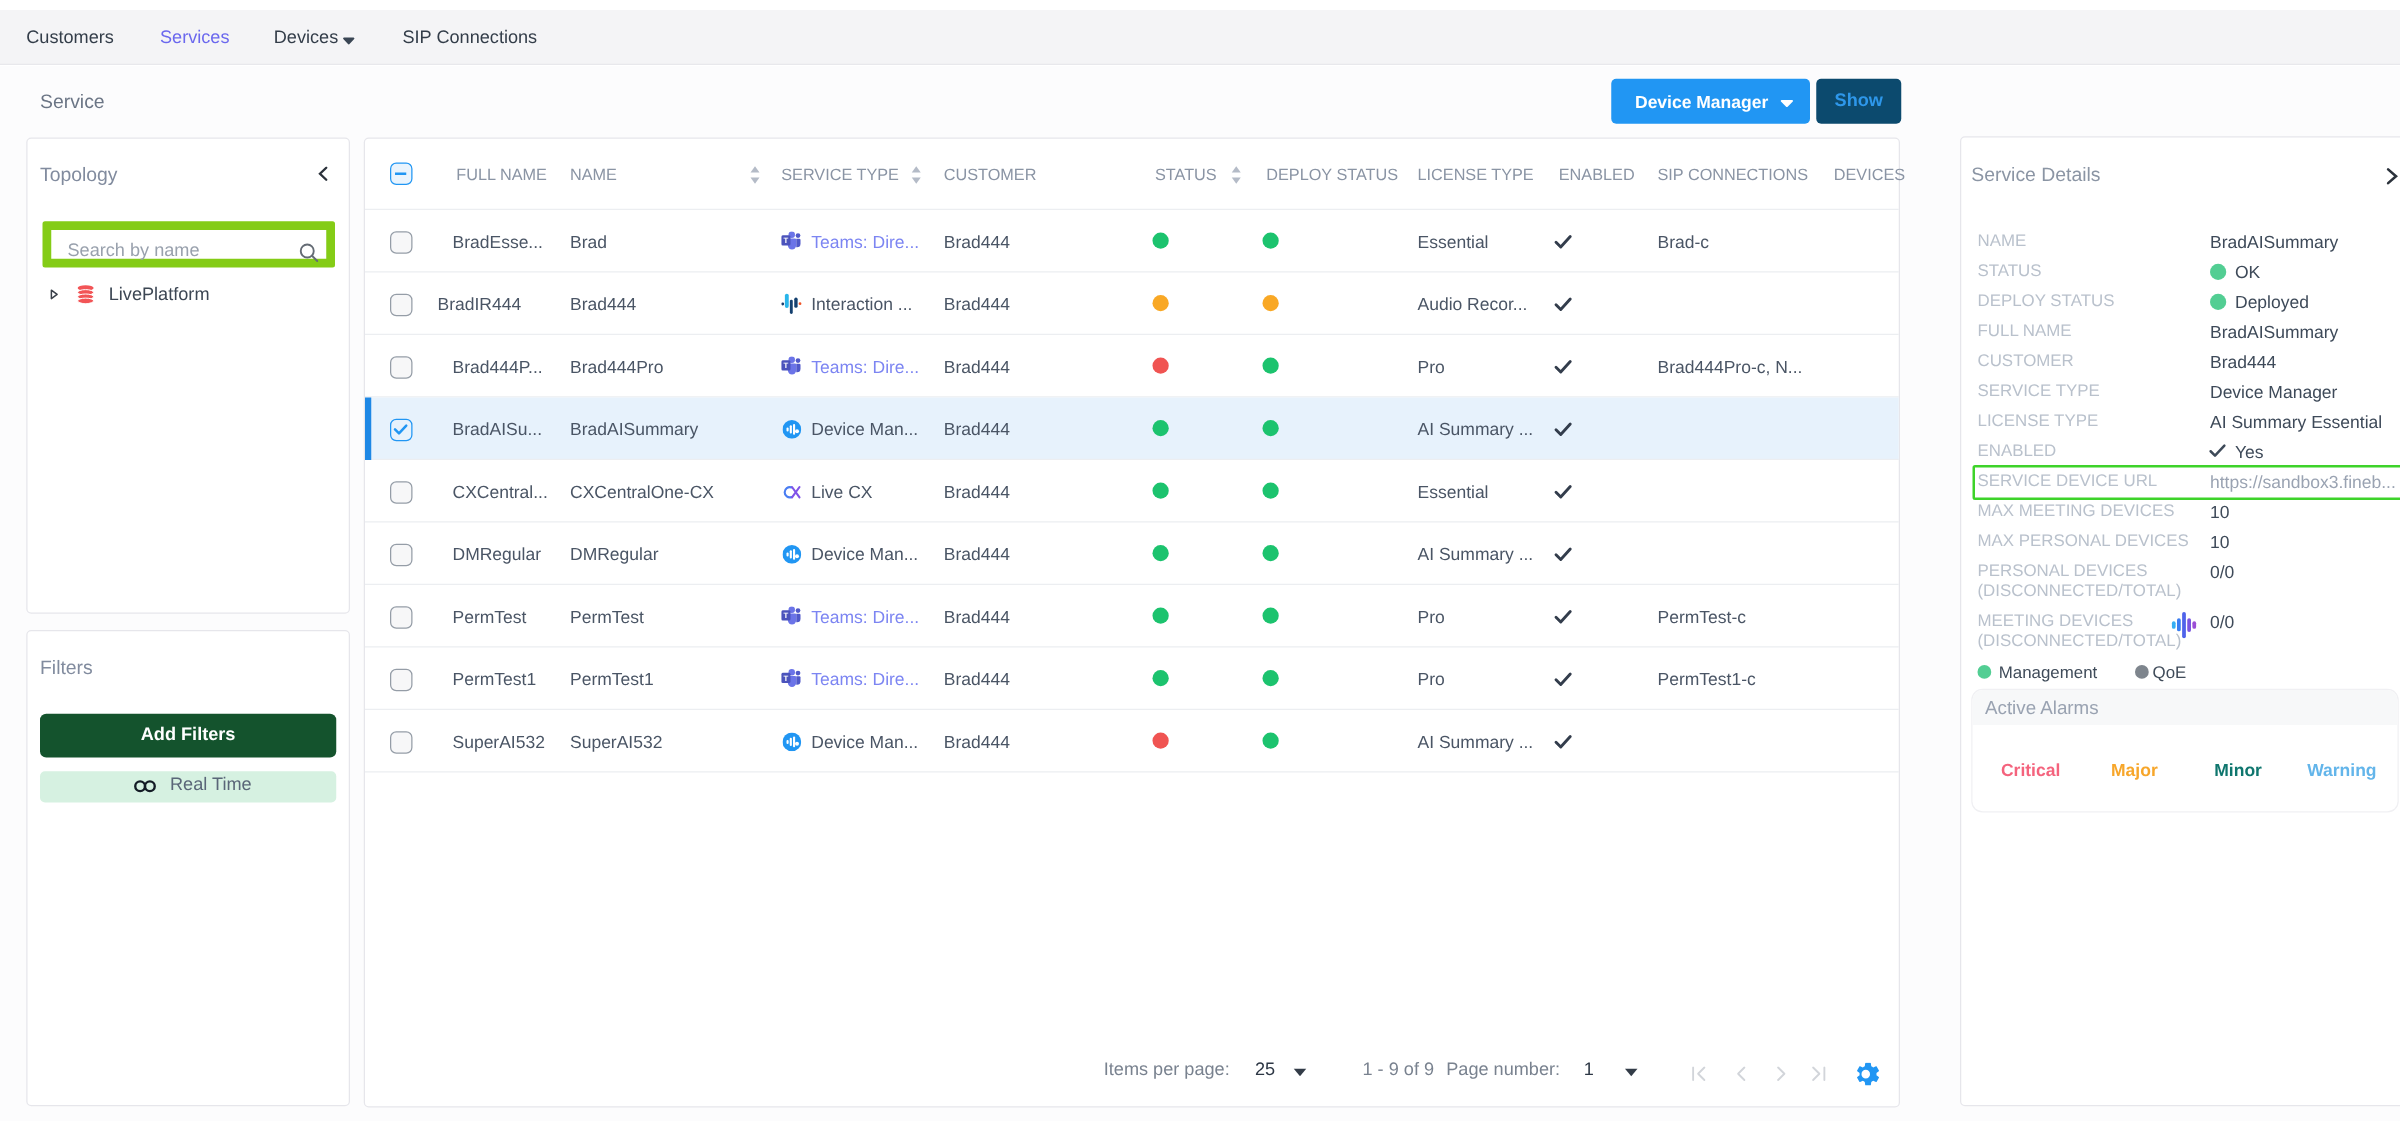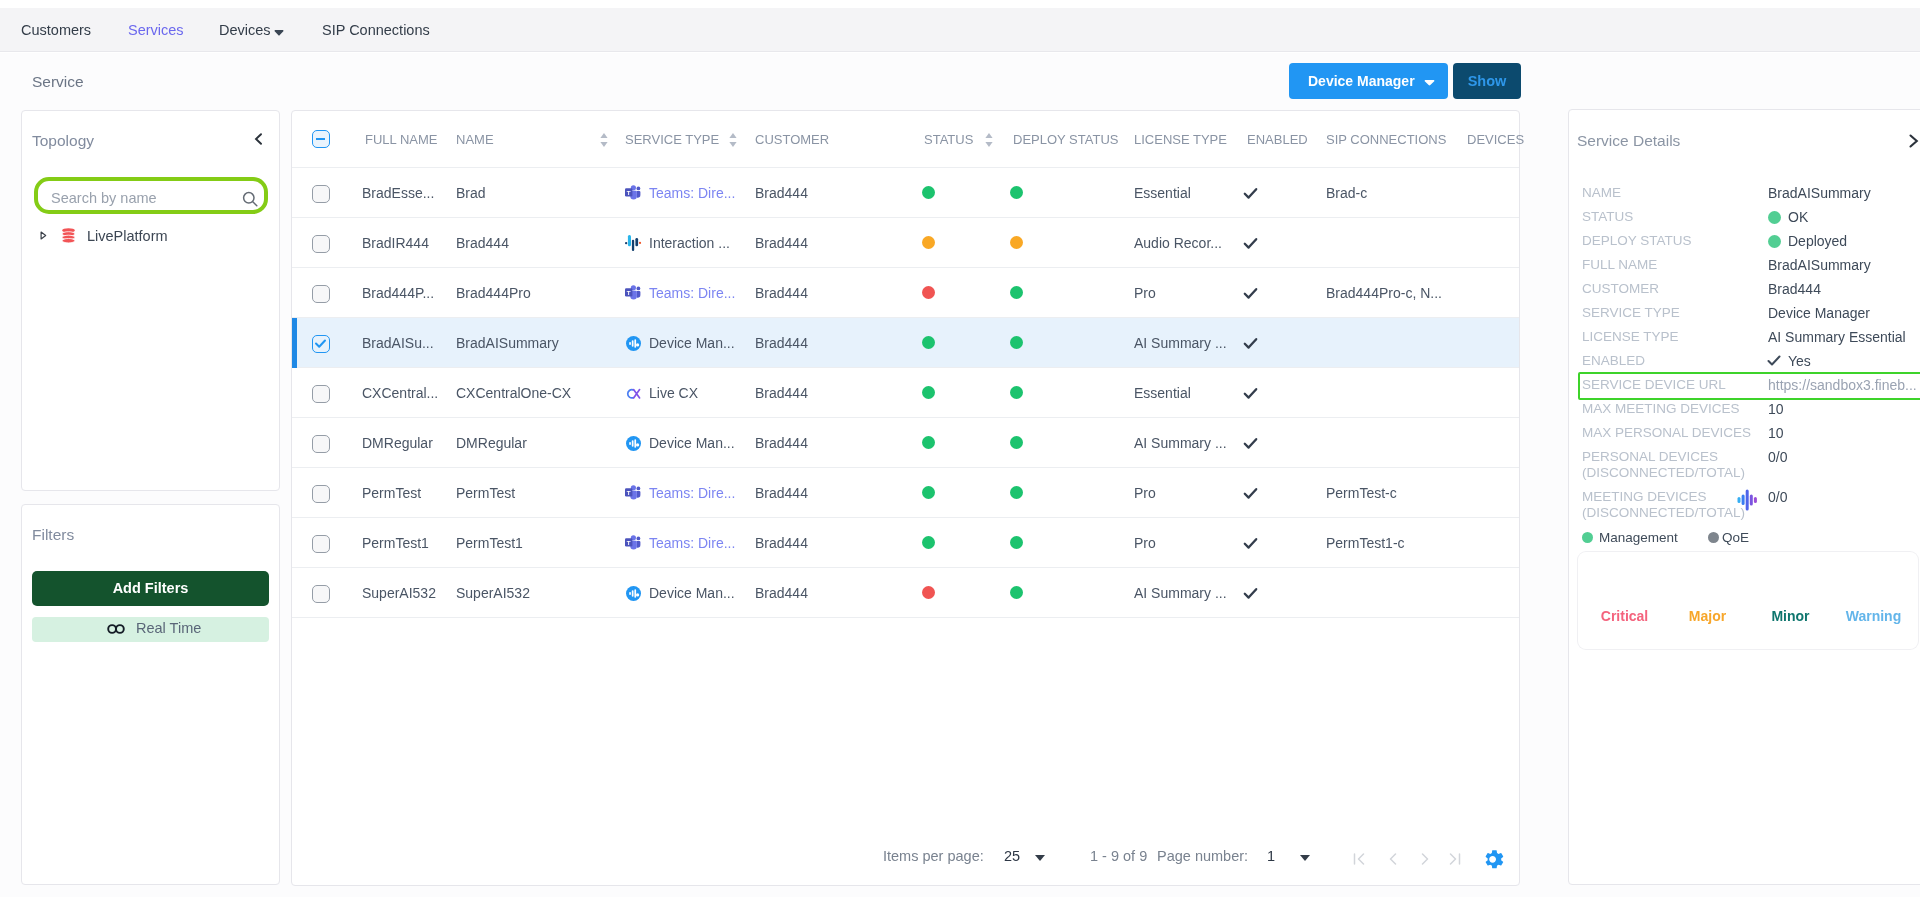--- a/index.html
+++ b/index.html
@@ -6,21 +6,21 @@
 html,body { width:1920px; height:897px; font-family:"Liberation Sans", sans-serif; background:#fff; overflow:hidden; }
 .abs { position:absolute; }
 #navbar { position:absolute; left:0; top:8px; width:1920px; height:44px; background:#f4f4f6; border-bottom:1px solid #e8e8ec; }
 .navitem { position:absolute; top:0; height:44px; line-height:44px; font-size:14.5px; color:#333d49; }
 #page { position:absolute; left:0; top:53px; width:1920px; height:844px; background:#fcfcfd; }
 #hd-service { position:absolute; left:32px; top:73px; font-size:15.5px; color:#6b7585; }
 .panel { position:absolute; background:#fff; border:1px solid #e6e6eb; border-radius:4px; }
 .ptitle { font-size:15.5px; color:#818b9e; }
 #btn-dm { position:absolute; left:1289px; top:63px; width:159px; height:36px; background:#2196f3; border-radius:4px; color:#fff; font-weight:bold; font-size:14.5px; text-align:center; line-height:36px; }
 #btn-show { position:absolute; left:1453px; top:63px; width:68px; height:36px; background:#0c4a6e; border-radius:4px; color:#2e97ea; font-weight:bold; font-size:14.5px; text-align:center; line-height:36px; }
-#search { position:absolute; left:12px; top:66px; width:234px; height:37px; border:4px solid #84cc16; border-radius:15px; }
+#search { position:absolute; left:12px; top:66px; width:234px; height:37px; border:7px solid #84cc16; border-radius:2px; }
 #search .ph { position:absolute; left:13px; top:9px; font-size:14.5px; color:#99a1ad; }
 
 .th { position:absolute; top:0; height:57px; line-height:57px; font-size:13px; color:#8a94a4; white-space:nowrap; }
 .row { position:absolute; left:0; width:1227px; height:50px; border-bottom:1px solid #eceef1; }
 .cell { position:absolute; top:0; height:50px; line-height:50px; font-size:14px; color:#4a5565; white-space:nowrap; }
 .cb { position:absolute; left:20px; top:16.5px; width:18px; height:18px; border:1.5px solid #959da7; border-radius:5px; background:#f7f7f8; }
 .dot { position:absolute; width:13px; height:13px; border-radius:50%; top:18px; }
 .g { background:#1cc36e; } .o { background:#f9a825; } .r { background:#f05452; }
 .teamstxt { color:#7c85f2;margin-top:36px; }
 
@@ -131,21 +131,21 @@
     <div class="dot g" style="left:630px;"></div>
     <div class="dot g" style="left:718px;"></div>
     <div class="cell" style="left:842px;">Essential</div>
     <svg style="position:absolute; left:951px; top:19px;" width="15" height="13" viewBox="0 0 15 13">
           <path d="M1.8 6.8 L5.6 10.6 L13.2 2.2" stroke="#333d4c" stroke-width="2.3" fill="none" stroke-linecap="round" stroke-linejoin="round"></path>
         </svg>
     <div class="cell" style="left:1034px;">Brad-c</div>
   </div>
       <div class="row" style="top:50px; ">
         <div class="cb"></div>
-    <div class="cell" style="left:70px;text-align:center;">BradIR444</div>
+    <div class="cell" style="left:58px;text-align:center;">BradIR444</div>
     <div class="cell" style="left:164px;">Brad444</div>
     <div class="cell" style="left:333px;"><svg width="17" height="18" viewBox="0 0 17 18" style="position:absolute; left:0; top:16px;">
  <rect x="0" y="7.9" width="2.3" height="2.4" rx="1.1" fill="#1b3f6e"></rect>
  <rect x="2.9" y="0.9" width="3.1" height="11.4" rx="1.5" fill="#29b5ea"></rect>
  <rect x="6.9" y="5.7" width="2.3" height="11.4" rx="1.1" fill="#14406f"></rect>
  <rect x="10.4" y="4" width="2.7" height="8.2" rx="1.3" fill="#14406f"></rect>
  <rect x="13.9" y="7.7" width="2.2" height="2.3" rx="1.1" fill="#f05528"></rect>
 </svg><span style="margin-left:24px;" class="">Interaction ...</span></div>
     <div class="cell" style="left:463px;">Brad444</div>
     <div class="dot o" style="left:630px;"></div>
@@ -383,18 +383,21 @@
     </div>
 
   <div style="position:absolute; left:13px; top:420px; width:340px; font-size:13.5px; color:#3f4b59;">
     <span style="position:absolute; left:0; top:0; width:11px; height:11px; border-radius:50%; background:#52ce93; margin-top:2px;"></span>
     <span style="position:absolute; left:17px; top:0;">Management</span>
     <span style="position:absolute; left:126px; top:0; width:11px; height:11px; border-radius:50%; background:#7e858d; margin-top:2px;"></span>
     <span style="position:absolute; left:140px; top:0;">QoE</span>
   </div>
 
   <div style="position:absolute; left:9px; top:442px; width:340px; height:97px; border-radius:8px; box-shadow:0 0 0 1px #f0f0f3;">
+    <div style="position:absolute; left:0; top:0; width:340px; height:28px; background:#f7f8f9; border-radius:8px 8px 0 0;">
+      <div style="position:absolute; left:10px; top:6px; font-size:15px; color:#99a2b1;">Active Alarms</div>
+    </div>
     <div style="position:absolute; left:5px; top:56px; width:83px; text-align:center; font-weight:bold; font-size:14px; color:#f4637d;">Critical</div>
     <div style="position:absolute; left:88px; top:56px; width:83px; text-align:center; font-weight:bold; font-size:14px; color:#f7a62a;">Major</div>
     <div style="position:absolute; left:171px; top:56px; width:83px; text-align:center; font-weight:bold; font-size:14px; color:#0f766e;">Minor</div>
     <div style="position:absolute; left:254px; top:56px; width:83px; text-align:center; font-weight:bold; font-size:14px; color:#63b5ea;">Warning</div>
   </div>
 </div>
 
 </body></html>

